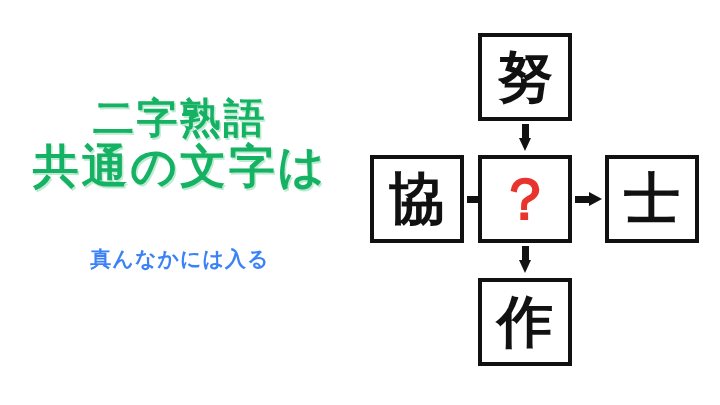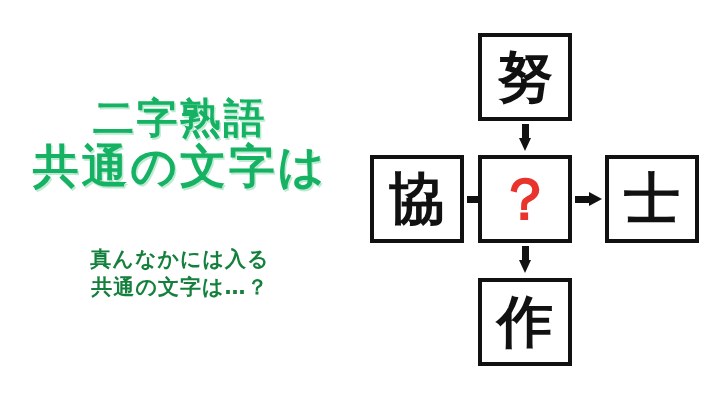--- a/index.html
+++ b/index.html
@@ -52,21 +52,21 @@
 
   .subtitle-block {
     position: absolute;
     left: 0px;
     top: 246px;
     width: 360px;
     text-align: center;
   }
 
   .subtitle-line {
-    color: #15803d;
+    color: #3b82f6;
     font-weight: 700;
     font-size: 21px;
     line-height: 1.32;
     letter-spacing: 0.05em;
     white-space: nowrap;
     text-align: center;
   }
 
   
   .puzzle {
@@ -169,21 +169,20 @@
 
 <div id="stage">
 
   <div class="title-block">
     <div class="title-line title-line-1">二字熟語</div>
     <div class="title-line title-line-2">共通の文字は</div>
   </div>
 
   <div class="subtitle-block">
     <div class="subtitle-line">真んなかには入る</div>
-    <div class="subtitle-line">共通の文字は…？</div>
   </div>
 
   <div class="puzzle">
 
     <div class="cell cell-top">
       <span class="cell-char">努</span>
     </div>
 
     <div class="arrow arrow-down arrow-down-1">
       <span class="arrow-shaft"></span>

